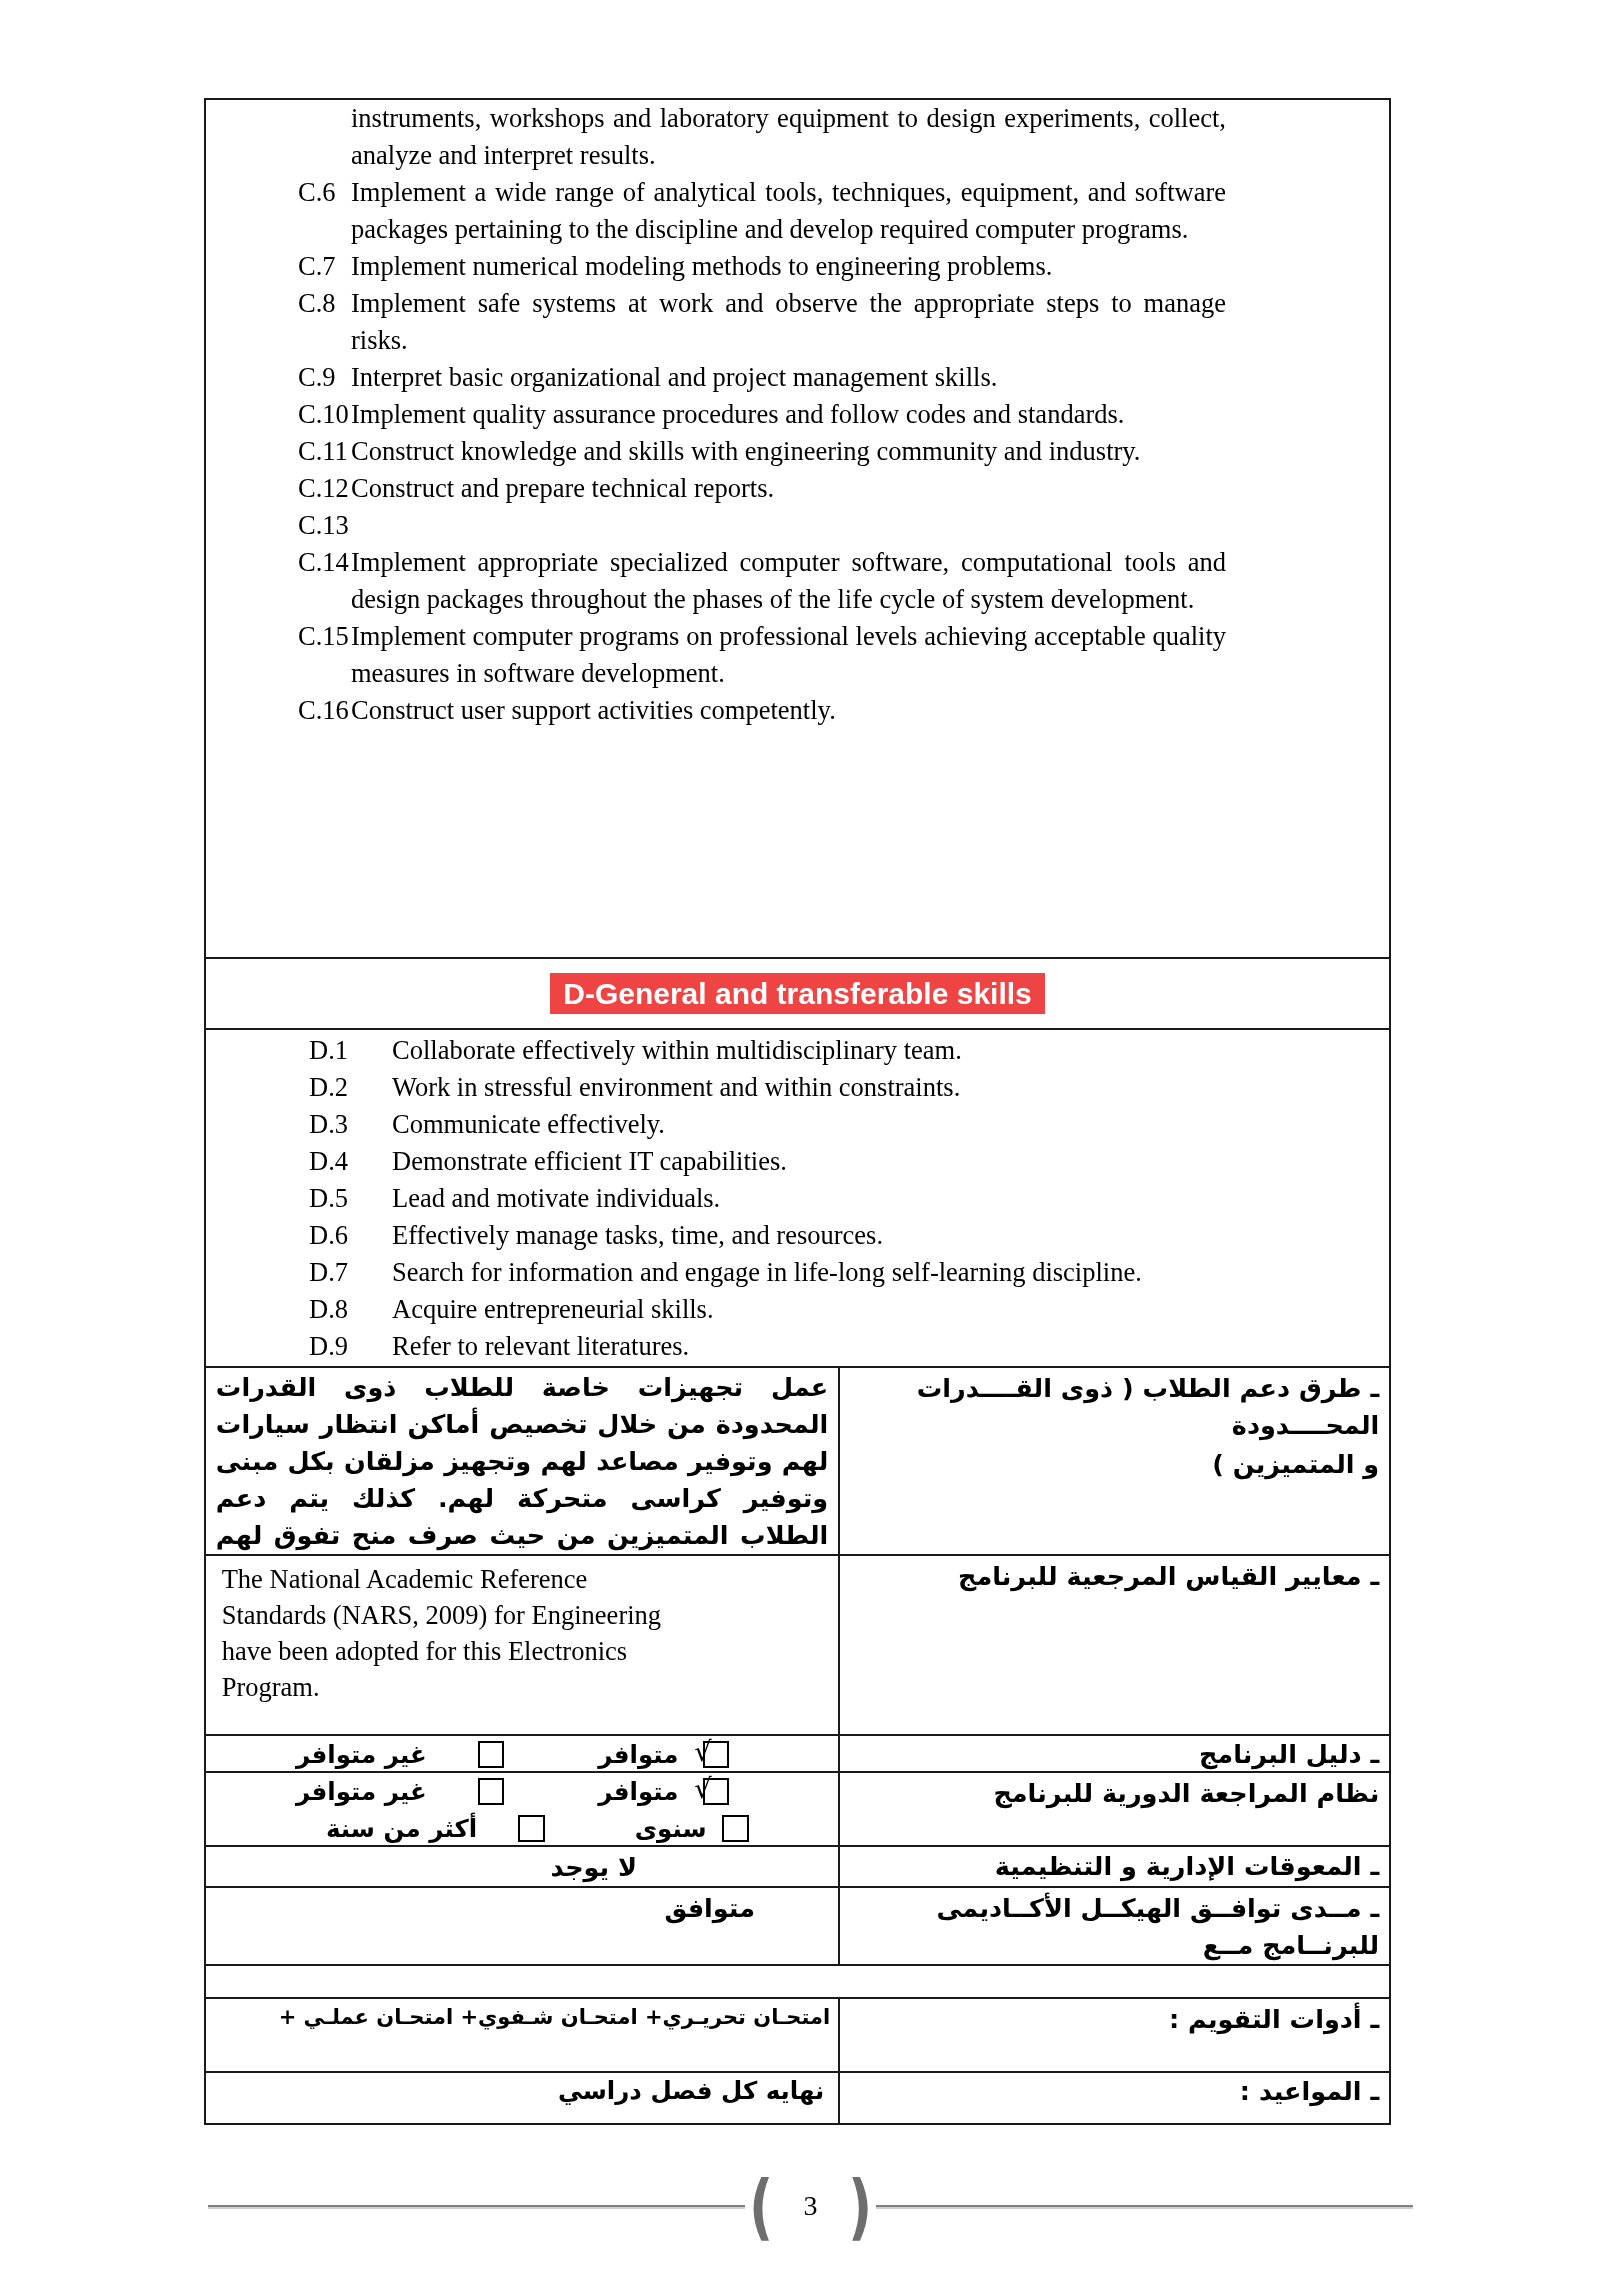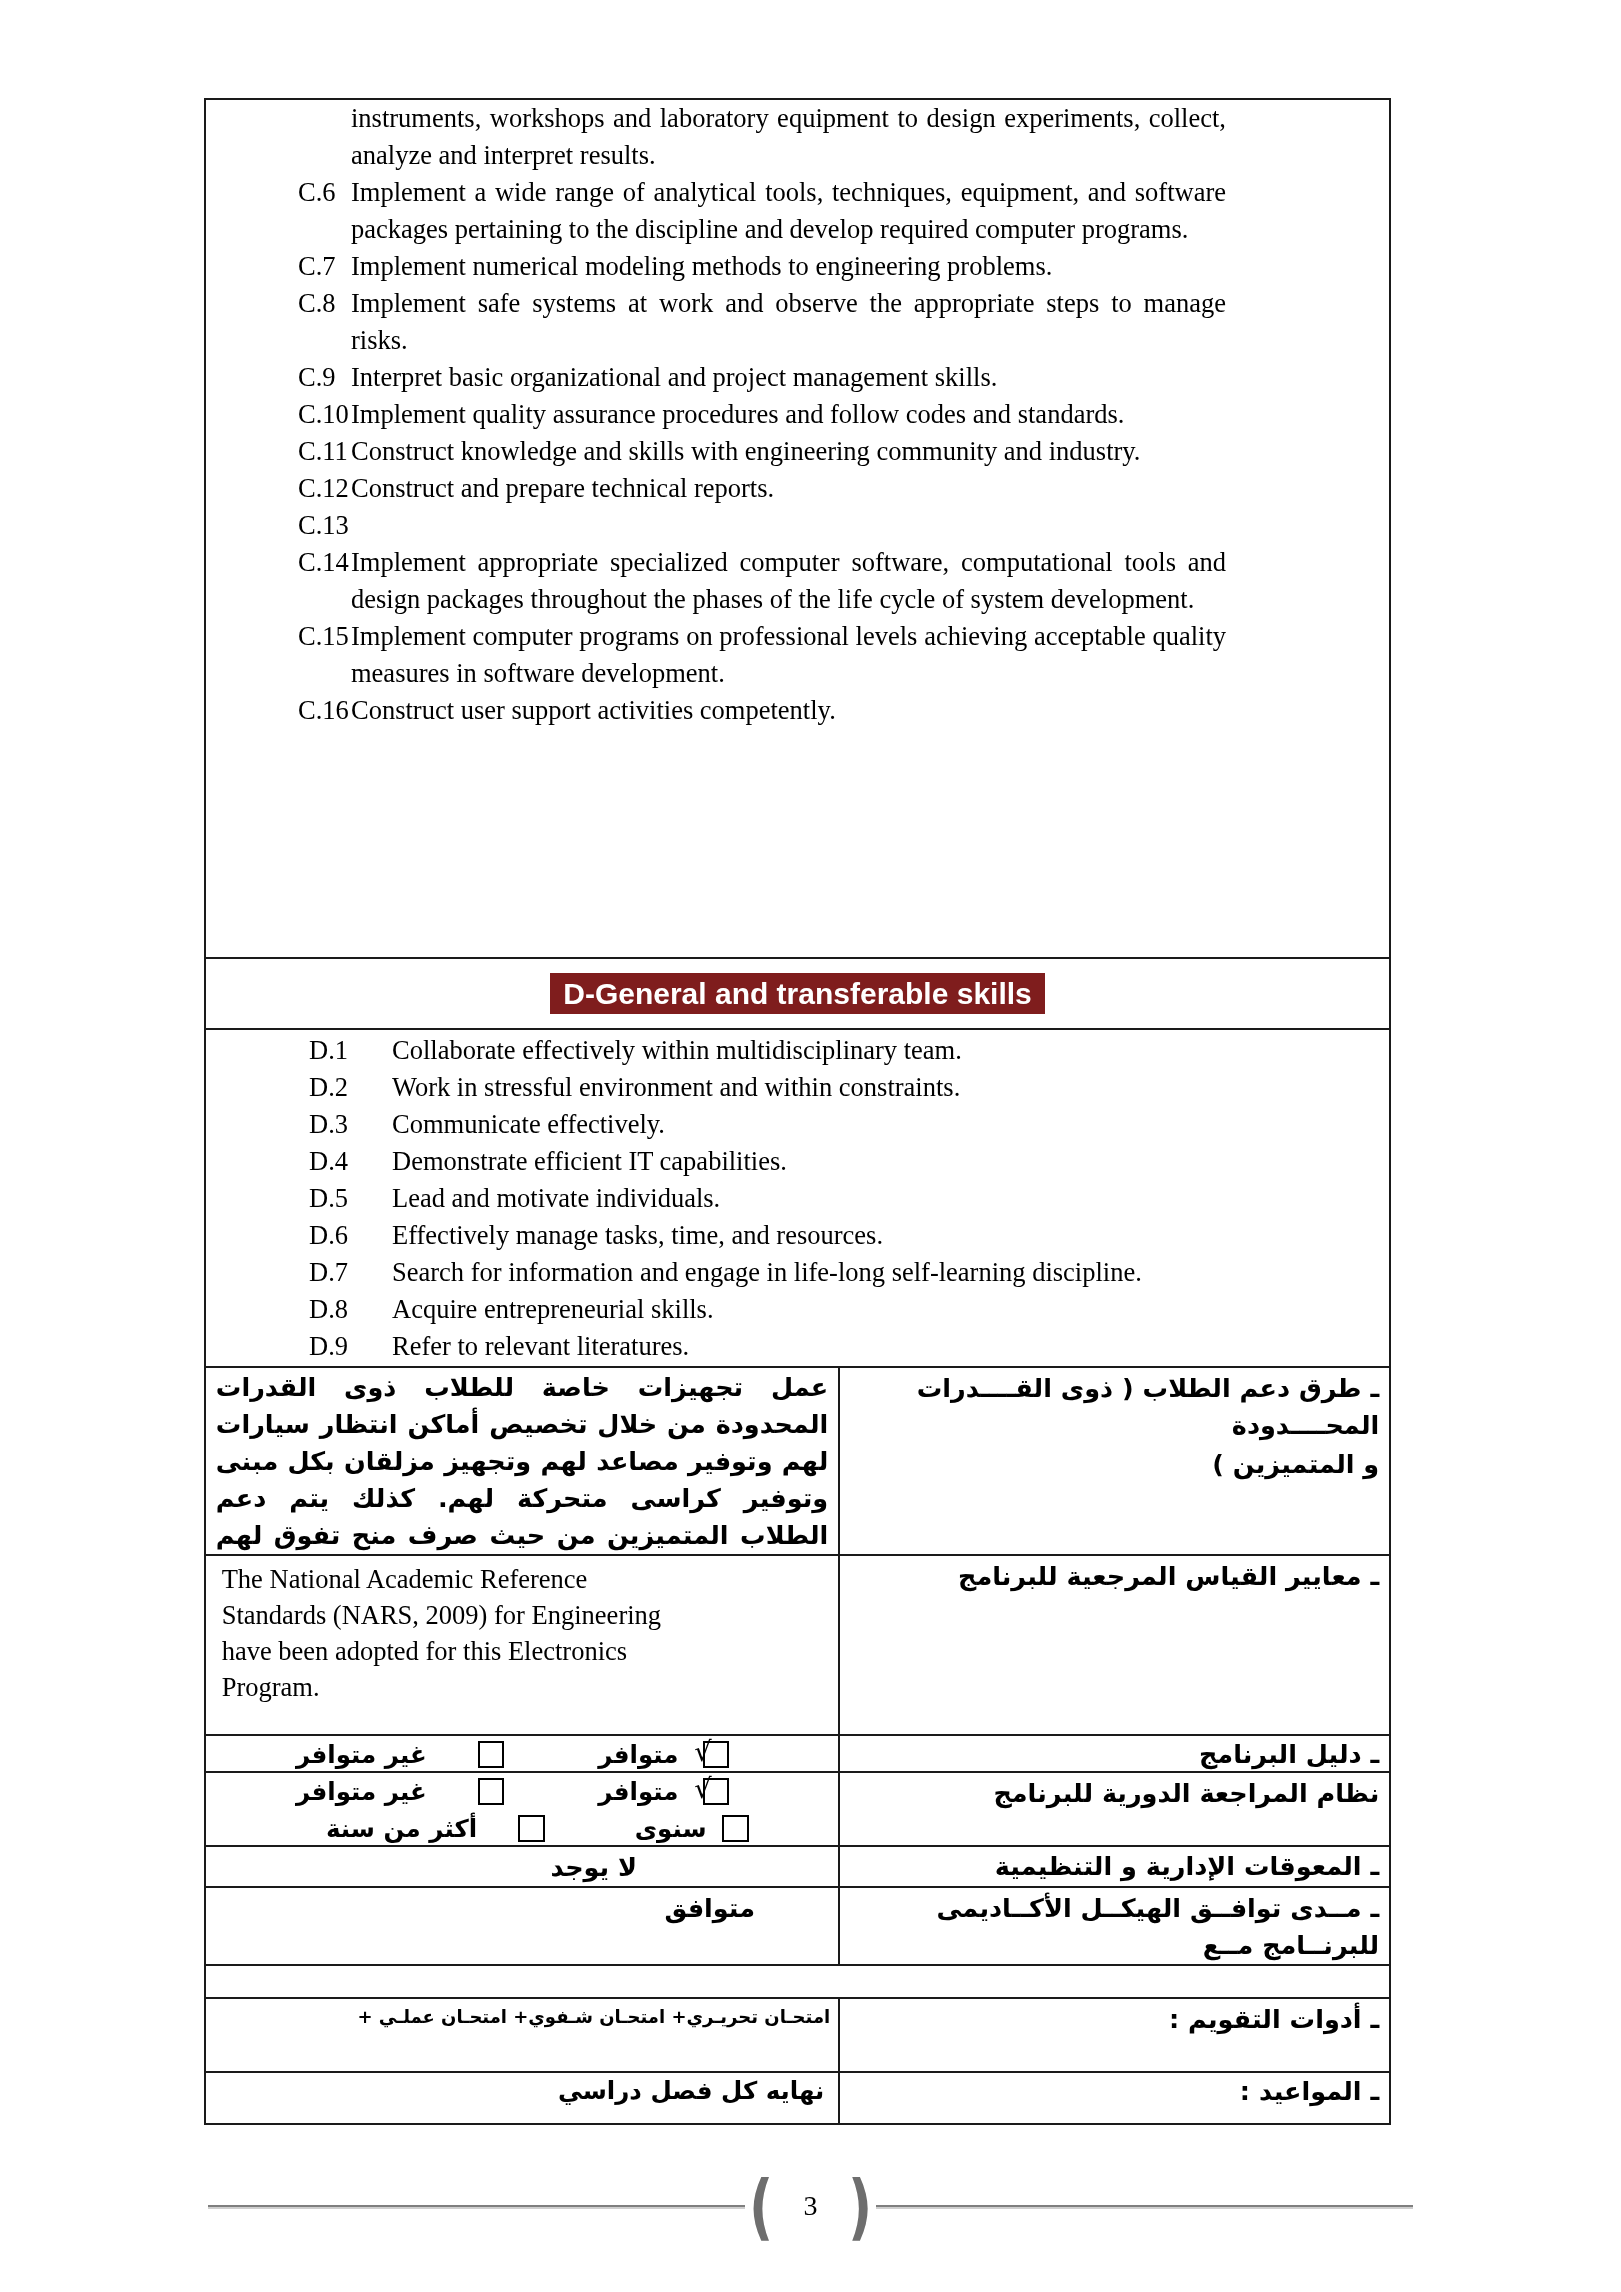--- a/index.html
+++ b/index.html
@@ -19,21 +19,21 @@
   .eng-item .txt{width:875px;text-align:justify;}
   .d-item{display:flex;font-size:26.5px;line-height:37px;}
   .d-item .num{flex:0 0 83px;margin-left:103px;}
   .d-item .txt{text-align:left;}
   
   .hdr-row{
     height:69px;border-top:2px solid #1a1a1a;border-bottom:2px solid #1a1a1a;
     display:flex;align-items:center;justify-content:center;box-sizing:content-box;
   }
   .hdr-badge{
-    display:inline-block;background:#7f1d1d;color:#fff;
+    display:inline-block;background:#ef4444;color:#fff;
     font-family:"Liberation Sans", sans-serif;font-weight:bold;font-size:30px;
     padding:3.9px 13.7px;letter-spacing:0px;
   }
   
   .ar-row{display:flex;border-top:2px solid #1a1a1a;box-sizing:border-box;overflow:hidden;}
   .cl{width:632px;box-sizing:border-box;overflow:hidden;}
   .cr{flex:1;border-left:2px solid #1a1a1a;box-sizing:border-box;overflow:hidden;}
   .ar{direction:rtl;font-family:"DejaVu Sans", sans-serif;font-weight:bold;}
   .ar-par{font-size:25.5px;line-height:37px;text-align:justify;padding:1px 9.8px 0 9.8px;}
   .ar-lbl{font-size:25.5px;line-height:37px;text-align:right;padding:2px 9.8px 0 7.8px;}
@@ -51,21 +51,21 @@
   .chk-line{display:flex;align-items:center;height:37px;font-size:24.5px;}
   .chk-line .lbl{font-family:"DejaVu Sans", sans-serif;font-weight:bold;direction:rtl;}
   .box{width:22.5px;height:22.5px;border:2px solid #000;display:inline-block;flex:0 0 auto;background:#fff;}
   .tick{
     font-family:"DejaVu Sans", sans-serif;font-weight:normal;font-size:27.4px;
     margin-right:-8.8px;position:relative;top:-2.9px;z-index:2;
   }
   .agree{font-size:25.5px;line-height:37px;text-align:right;padding:2px 83px 0 0;}
   .none{font-size:25.5px;line-height:39px;text-align:right;padding:1px 201px 0 0;}
   .sec9{font-size:24.5px;line-height:32px;text-align:right;padding:1px 15.7px 0 0;margin-top:44px;}
-  .tools-line{font-size:18px;line-height:36px;text-align:right;padding:0 7.8px;}
+  .tools-line{font-size:21px;line-height:36px;text-align:right;padding:0 7.8px;}
   .sched{font-size:24.5px;line-height:34px;text-align:right;padding:1px 13.7px 0 0;}
   
   .footer{
     position:absolute;top:2164px;left:0;width:100%;height:84px;
     display:flex;align-items:center;justify-content:center;
   }
   .f-rule{width:537px;height:2.9px;background:#7f7f7f;box-shadow:0 2px 0 #cfcfcf;}
   .f-bracket{
     font-family:"DejaVu Sans", sans-serif;font-size:53px;color:#6e6e6e;
     transform:scaleY(1.35);font-weight:bold;margin:0 3.9px;line-height:1;

